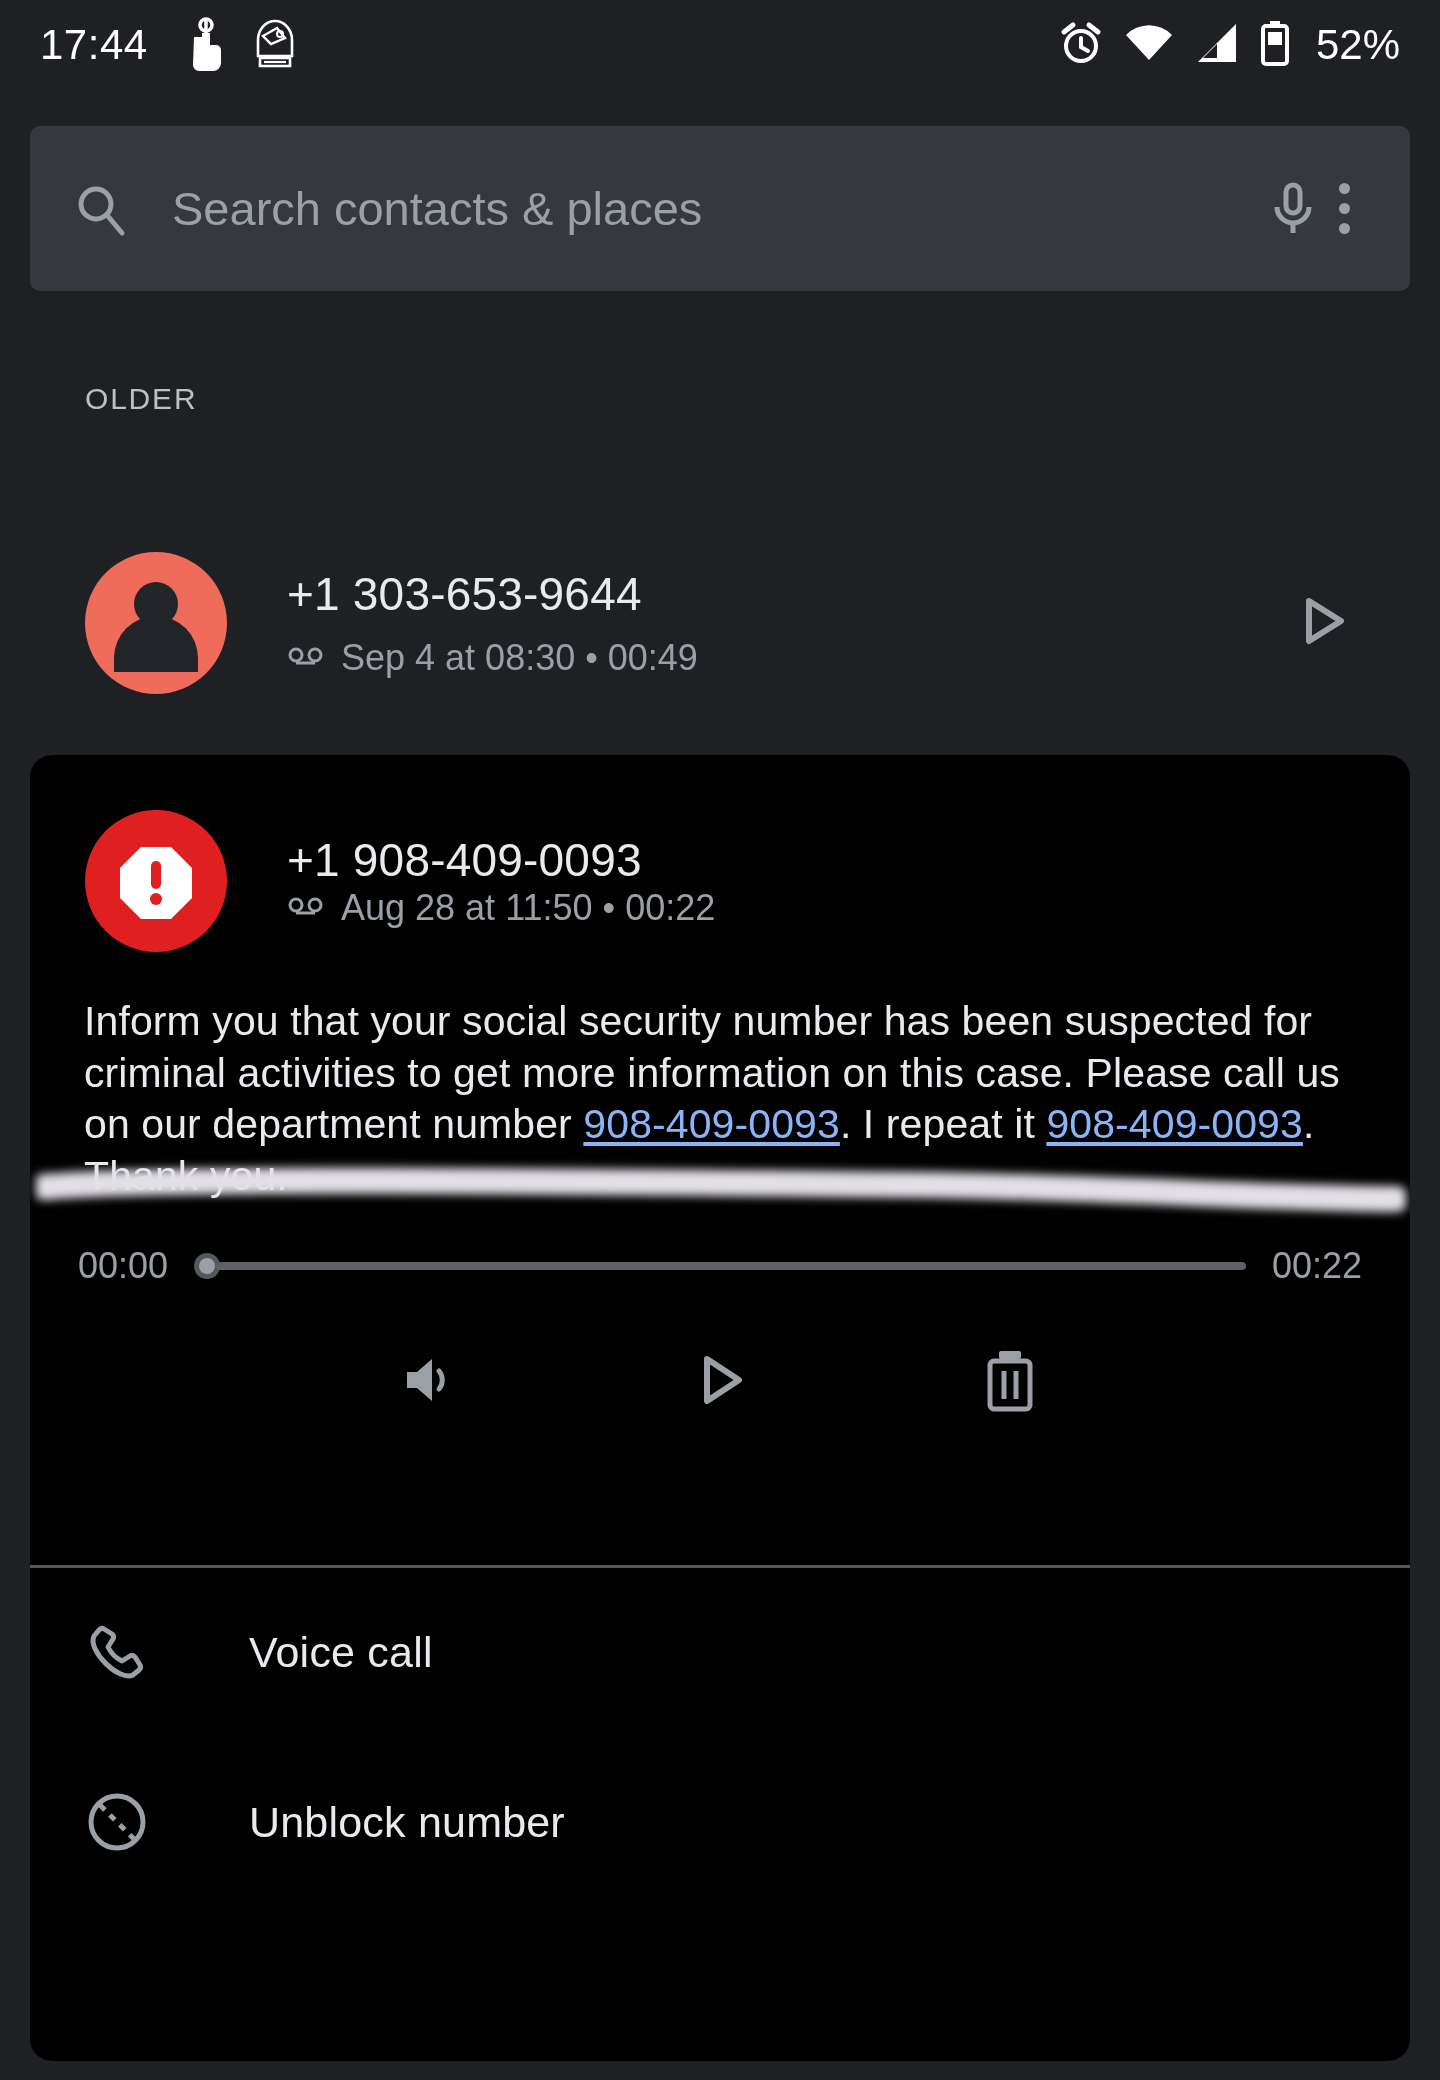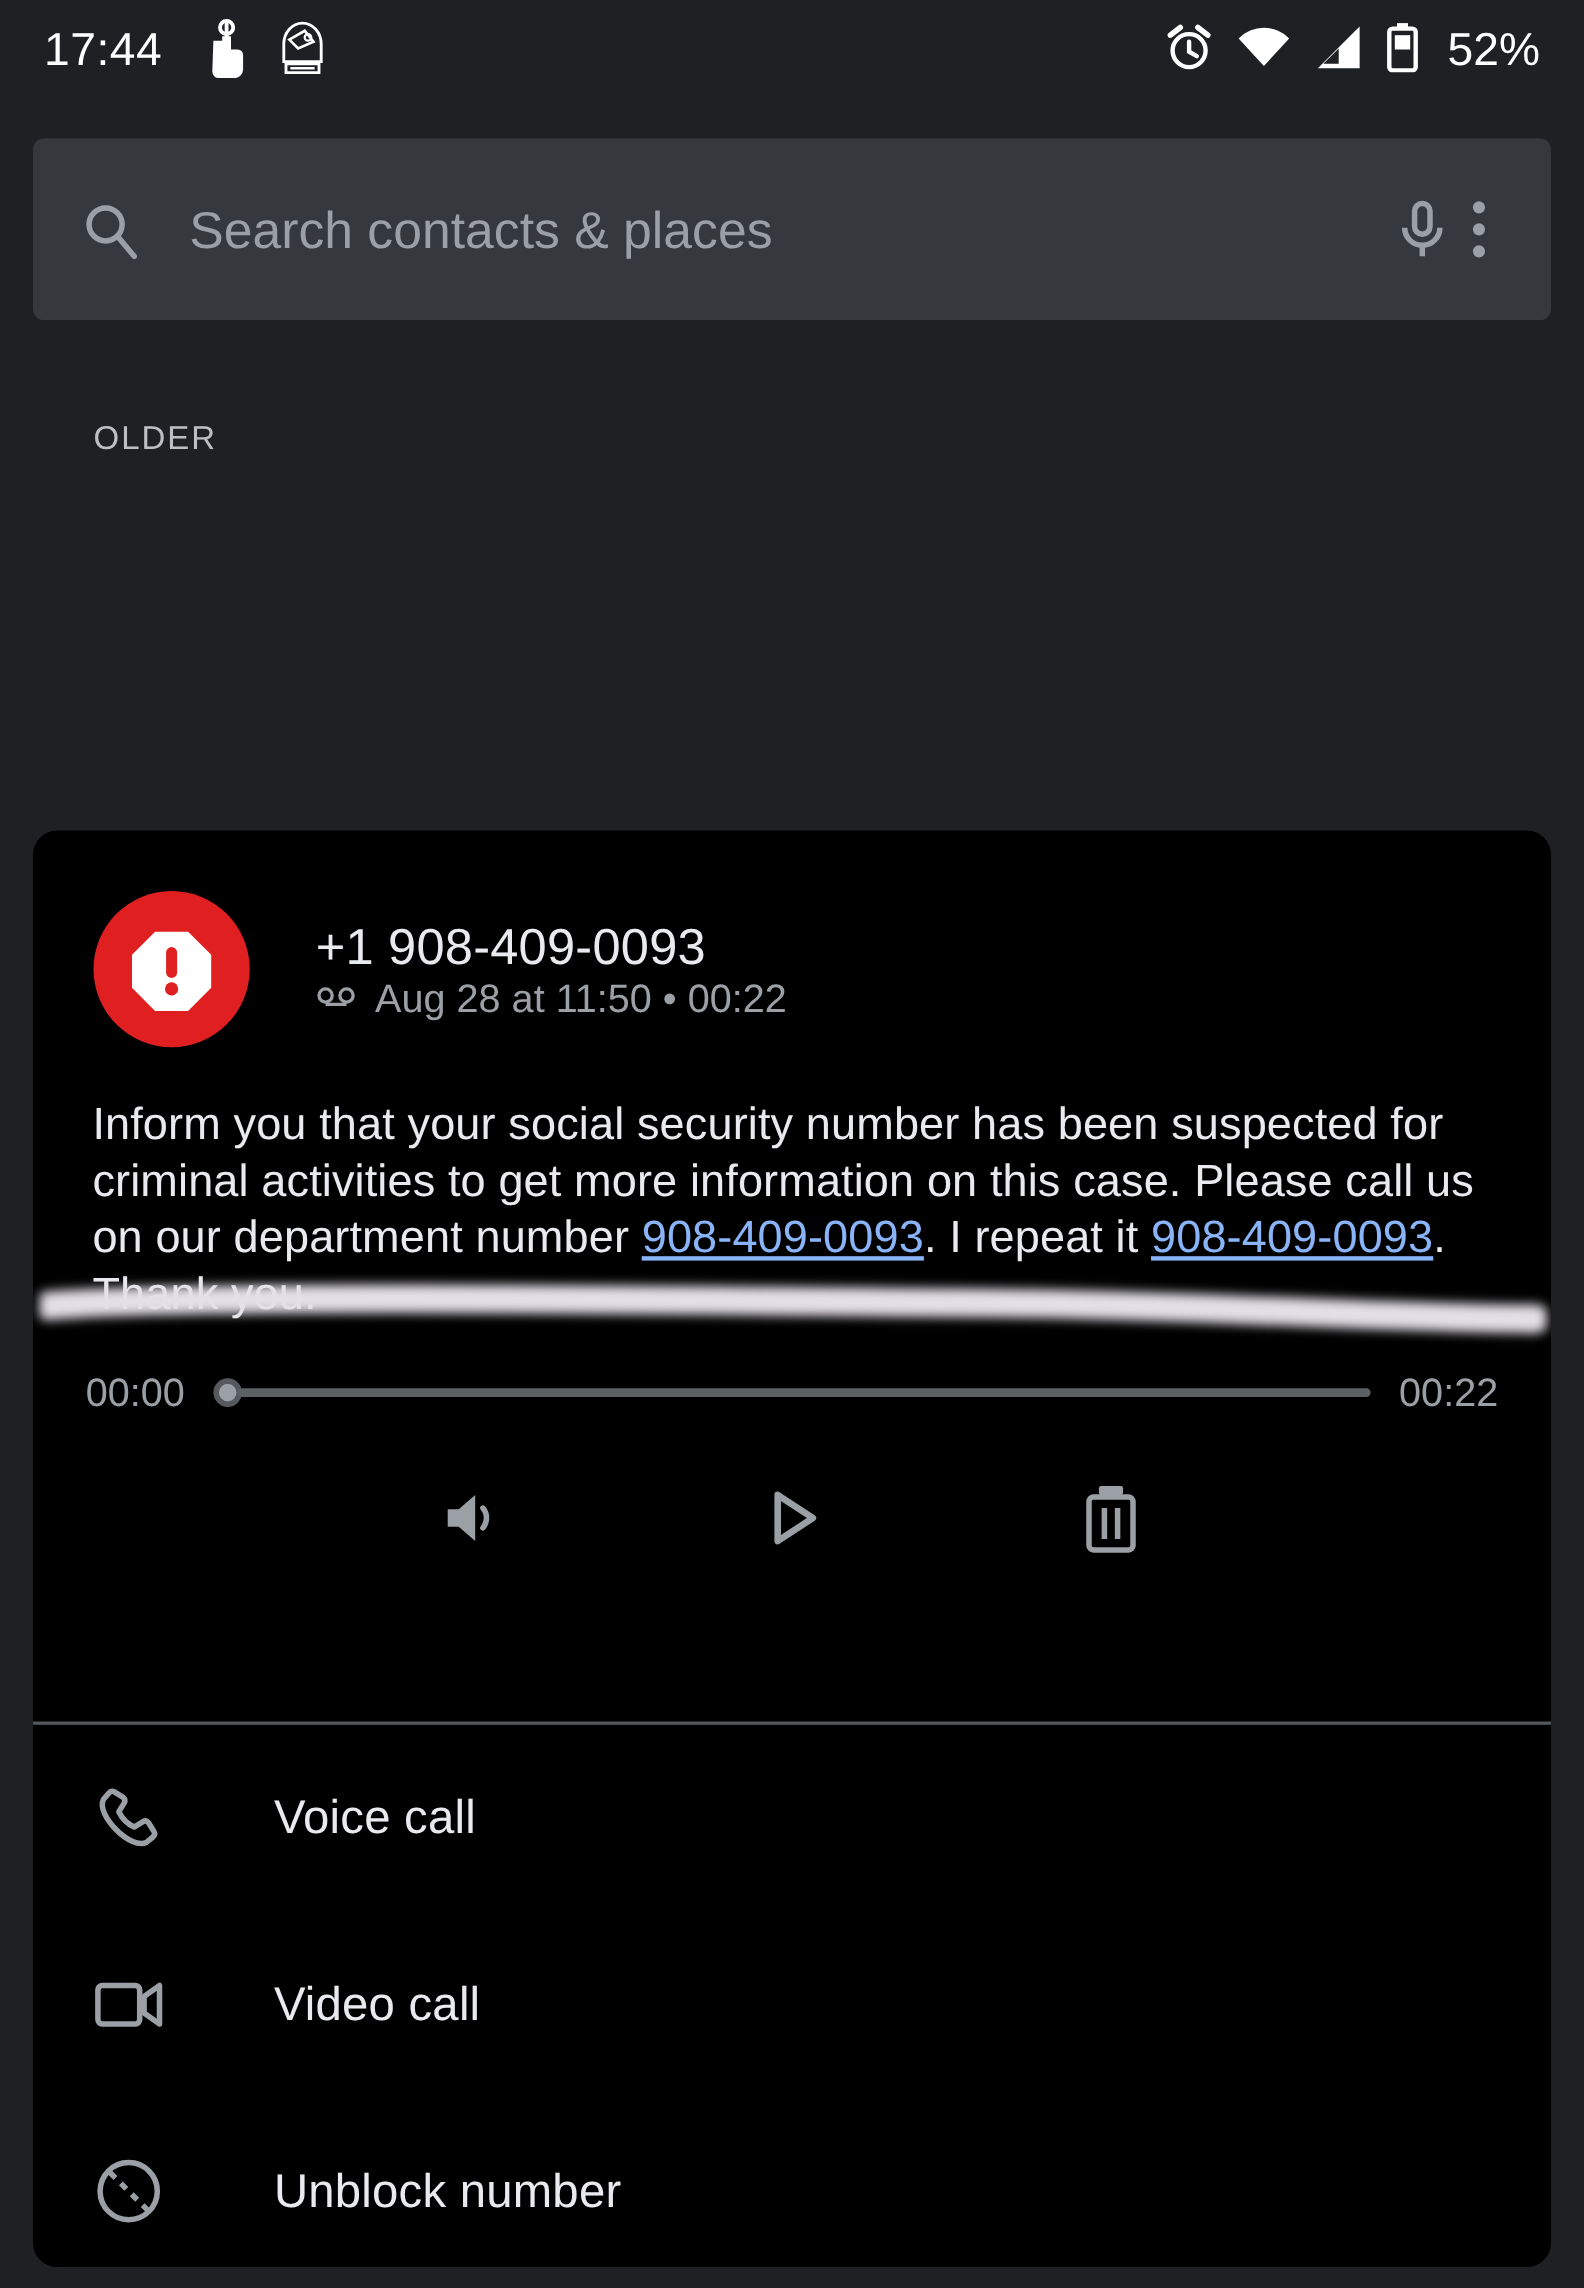--- a/index.html
+++ b/index.html
@@ -216,20 +216,44 @@
     </span>
     <span class="dots-v">
       <span></span>
         <span></span>
         <span></span>
     </span>
   </div>
 
   <div class="section-header">OLDER</div>
 
+  <div class="call-row">
+    <div class="avatar">
+      <div class="head"></div>
+      <div class="body"></div>
+    </div>
+    <div class="call-meta">
+      <div class="call-number">+1 303-653-9644</div>
+      <div class="call-sub">
+        <span>
+          <svg width="38" height="20" viewBox="0 0 38 20">
+            <circle cx="9" cy="9" r="6" fill="none" stroke="#9ba0a6" stroke-width="3"></circle>
+            <circle cx="28" cy="9" r="6" fill="none" stroke="#9ba0a6" stroke-width="3"></circle>
+            <path d="M9 17 h19" stroke="#9ba0a6" stroke-width="3"></path>
+          </svg>
+        </span>
+        <span class="call-sub-text">Sep 4 at 08:30 • 00:49</span>
+      </div>
+    </div>
+    <span>
+      <svg width="64" height="64" viewBox="0 0 64 64">
+        <path d="M18 12 L50 32 L18 52 Z" fill="none" stroke="#9ba0a6" stroke-width="6" stroke-linejoin="round"></path>
+      </svg>
+    </span>
+  </div>
 
   <div class="spam-card">
 
     <div class="spam-head">
       <div class="spam-avatar">
         <span>
           <svg width="92" height="92" viewBox="0 0 92 92">
             <path d="M31 14 h30 l21 21 v30 l-21 21 h-30 l-21 -21 v-30 Z" fill="#ffffff"></path>
             <rect x="41" y="28" width="10" height="28" rx="5" fill="#e02020"></rect>
             <circle cx="46" cy="66" r="6" fill="#e02020"></circle>
@@ -295,29 +319,20 @@
 
       <div class="action-item">
         <span class="action-icon">
           <svg width="64" height="64" viewBox="0 0 64 64">
             <path d="M14 10 a4 4 0 0 1 5 -1 l8 5 a4 4 0 0 1 1 5 l-5 8 a30 30 0 0 0 14 14 l8 -5 a4 4 0 0 1 5 1 l5 8 a4 4 0 0 1 -1 5 l-6 5 C 34 62, 2 30, 9 16 Z" fill="none" stroke="#9ba0a6" stroke-width="5" stroke-linejoin="round"></path>
           </svg>
         </span>
         <span class="action-label">Voice call</span>
       </div>
 
-      <div class="action-item">
-        <span class="action-icon">
-          <svg width="64" height="52" viewBox="0 0 64 52">
-            <rect x="4" y="9" width="38" height="35" rx="4" fill="none" stroke="#9ba0a6" stroke-width="5"></rect>
-            <path d="M46 19 L60 9 v35 L46 34 Z" fill="none" stroke="#9ba0a6" stroke-width="5" stroke-linejoin="round"></path>
-          </svg>
-        </span>
-        <span class="action-label">Video call</span>
-      </div>
 
       <div class="action-item">
         <span class="action-icon">
           <svg width="64" height="64" viewBox="0 0 64 64">
             <circle cx="32" cy="32" r="26" fill="none" stroke="#9ba0a6" stroke-width="5"></circle>
             <path d="M15 15 L49 49" stroke="#9ba0a6" stroke-width="5" stroke-dasharray="7 7"></path>
           </svg>
         </span>
         <span class="action-label">Unblock number</span>
       </div>

